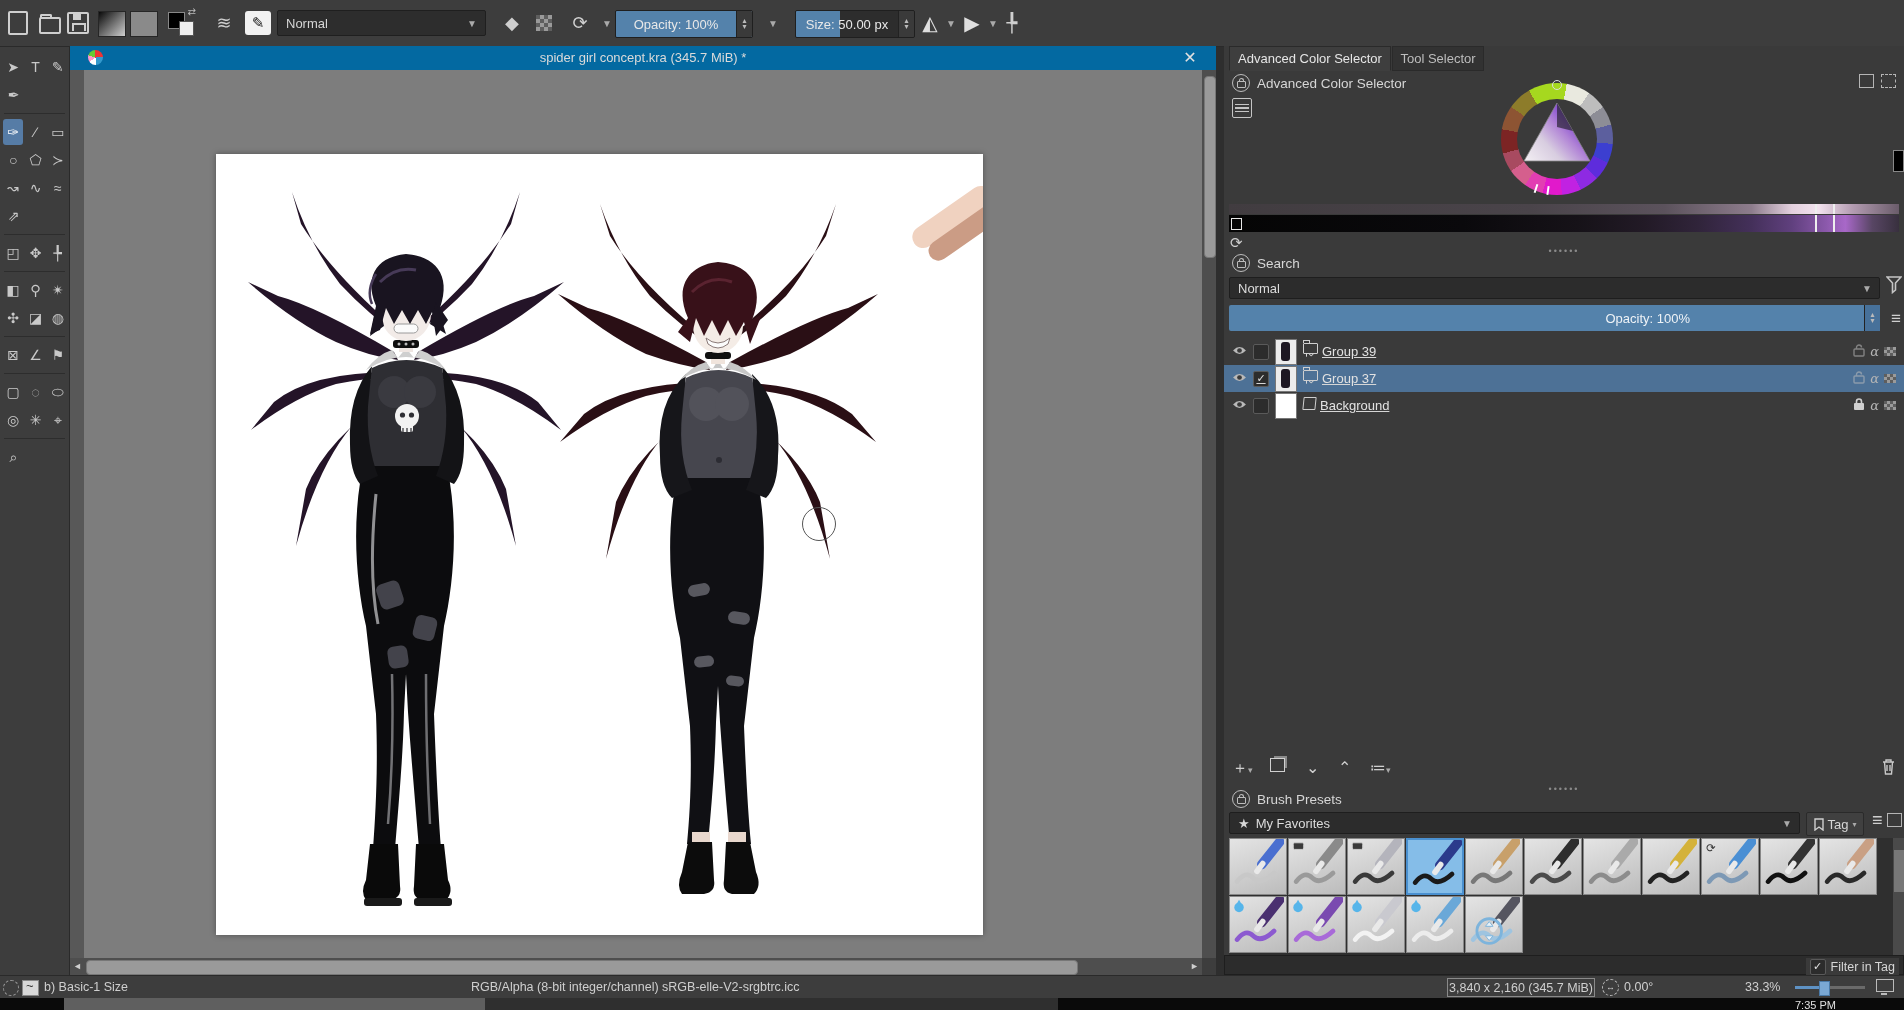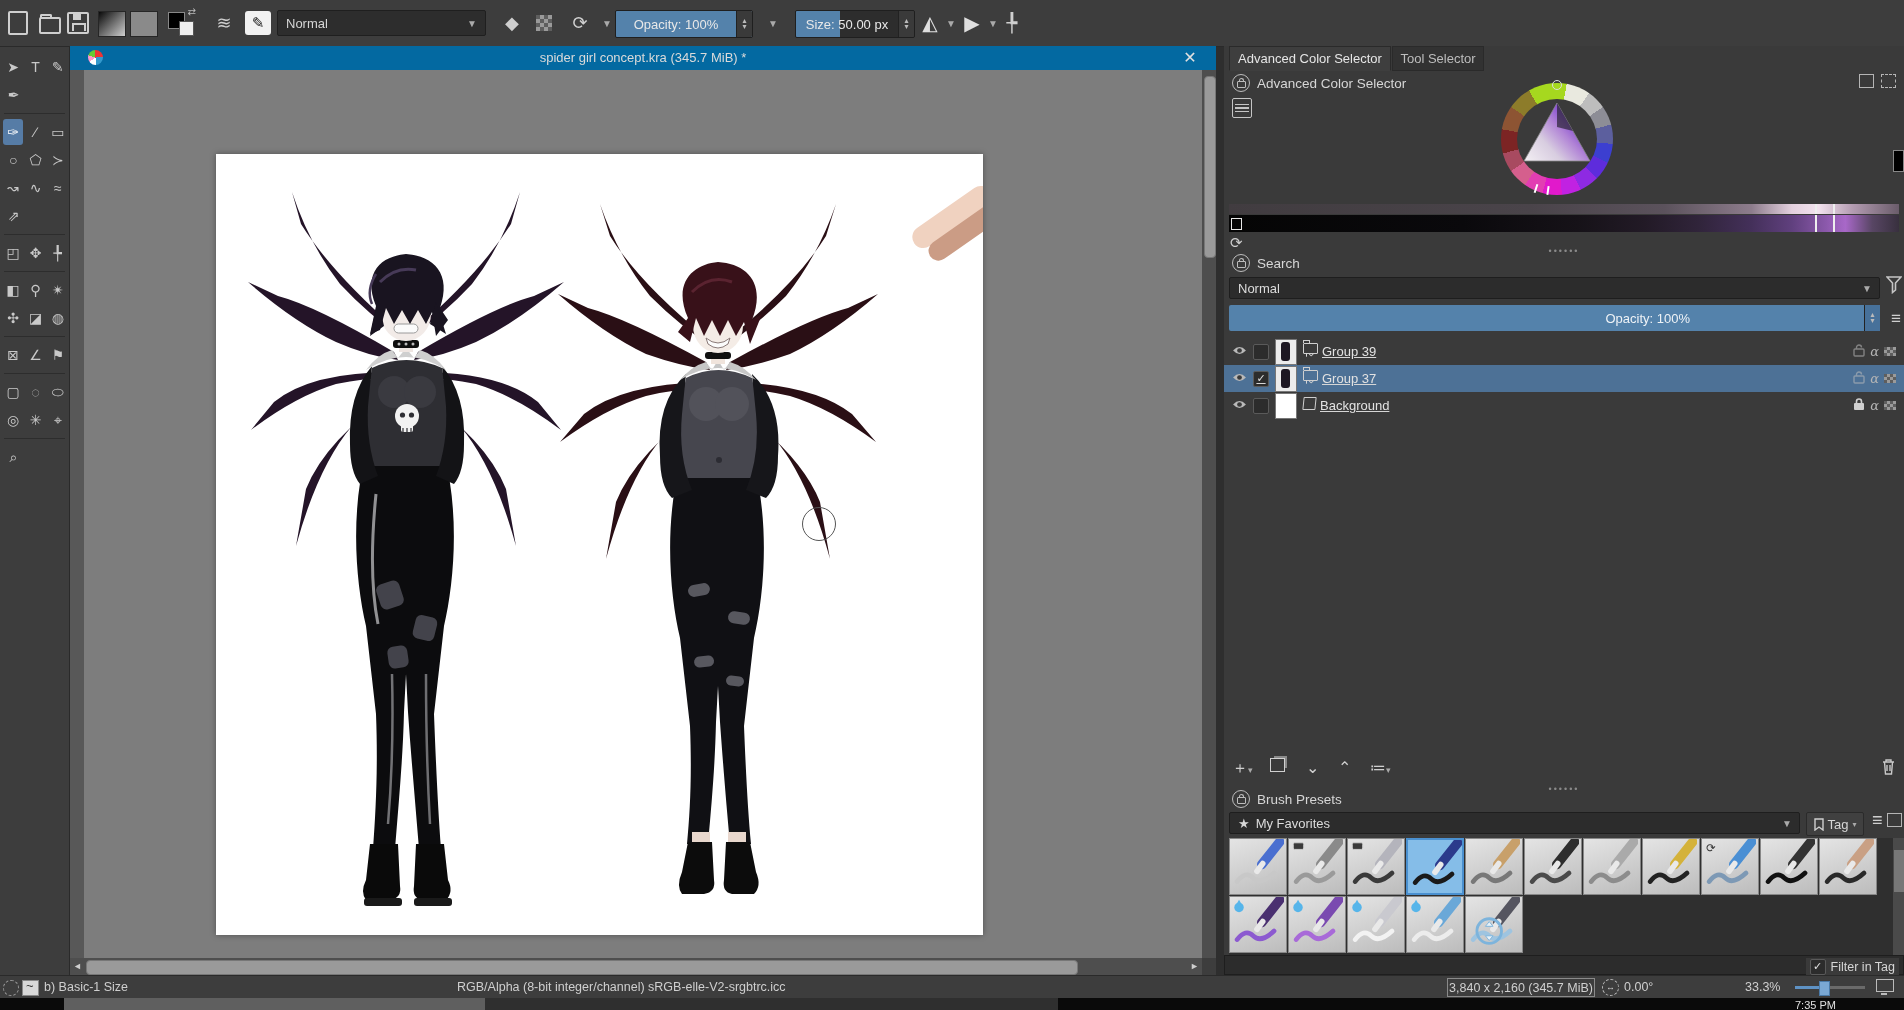--- a/index.html
+++ b/index.html
@@ -709,21 +709,21 @@
       <span class="chk" style="line-height:12px">✓</span>
       <span>Filter in Tag</span>
     </span>
   </div>
 </div>
 
 <div id="status-bar" class="abs">
   <span class="abs" style="left:3px;top:4px;width:14px;height:14px;border:1.5px dashed #999;border-radius:50%"></span>
   <span id="brush-chip"></span>
   <span class="txt" style="left:44px">b) Basic-1 Size</span>
-  <span class="txt" style="left:457px">RGB/Alpha (8-bit integer/channel)  sRGB-elle-V2-srgbtrc.icc</span>
+  <span class="txt" style="left:471px">RGB/Alpha (8-bit integer/channel)  sRGB-elle-V2-srgbtrc.icc</span>
   <div id="dims-box">
       <span>3,840 x 2,160 (345.7 MiB)</span>
     </div>
   <span id="rot-ic">↔</span>
   <span class="txt" style="left:1624px">0.00°</span>
   <span class="txt" style="left:1745px">33.3%</span>
   <div id="zoom-slider">
       <span class="fill"></span>
       <span class="handle"></span>
     </div>

